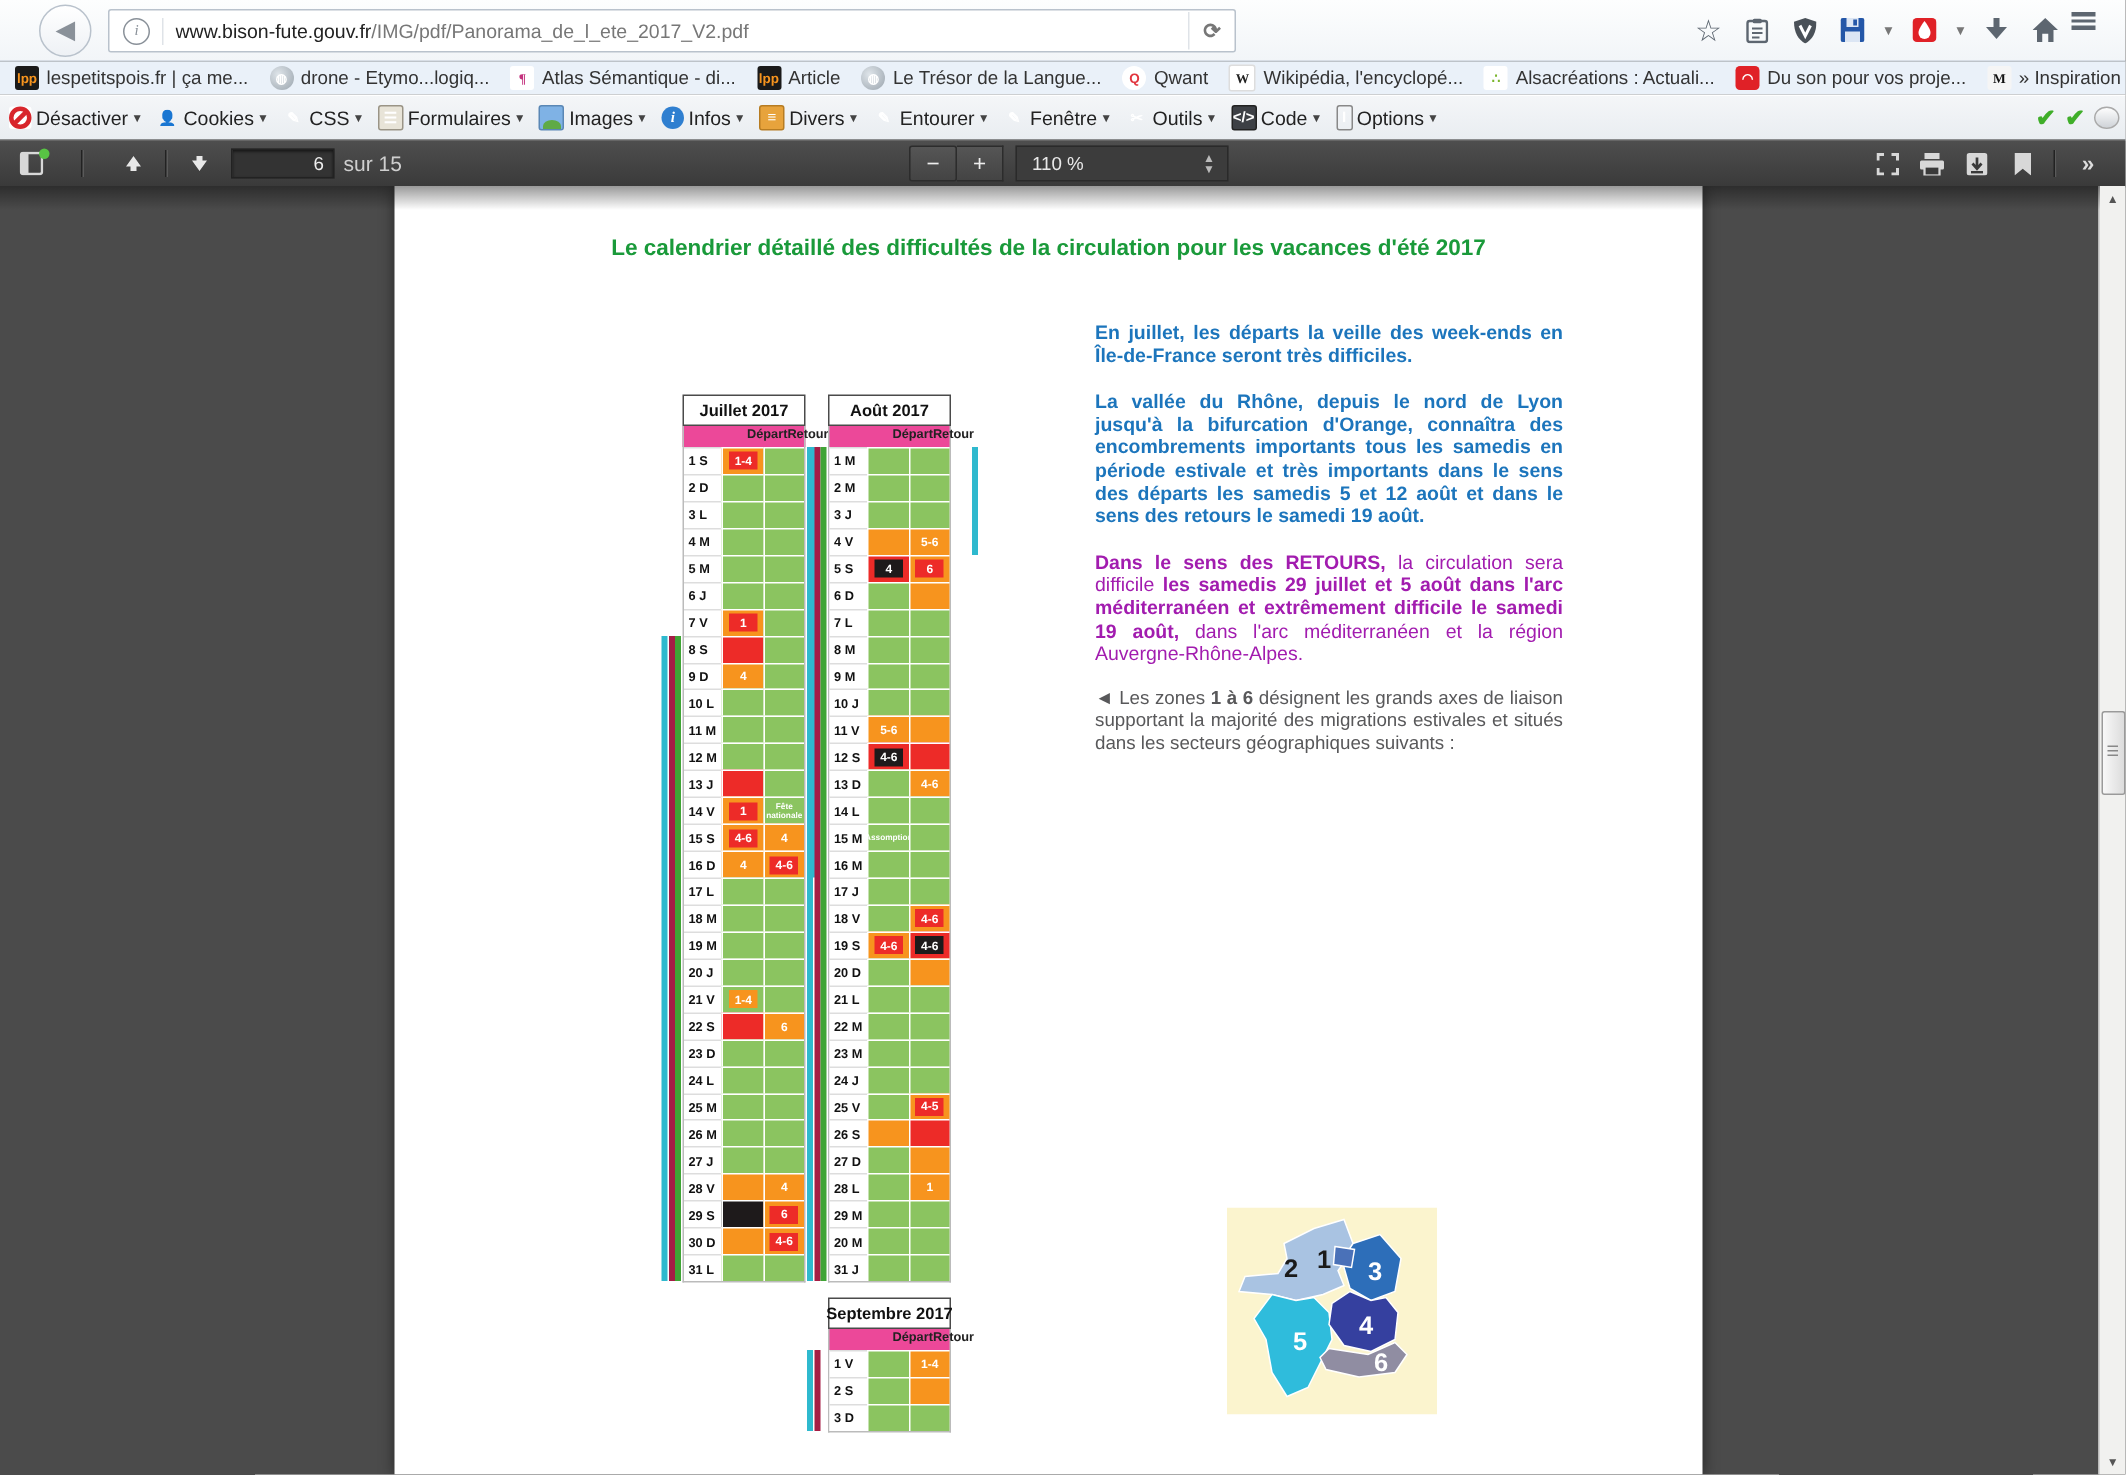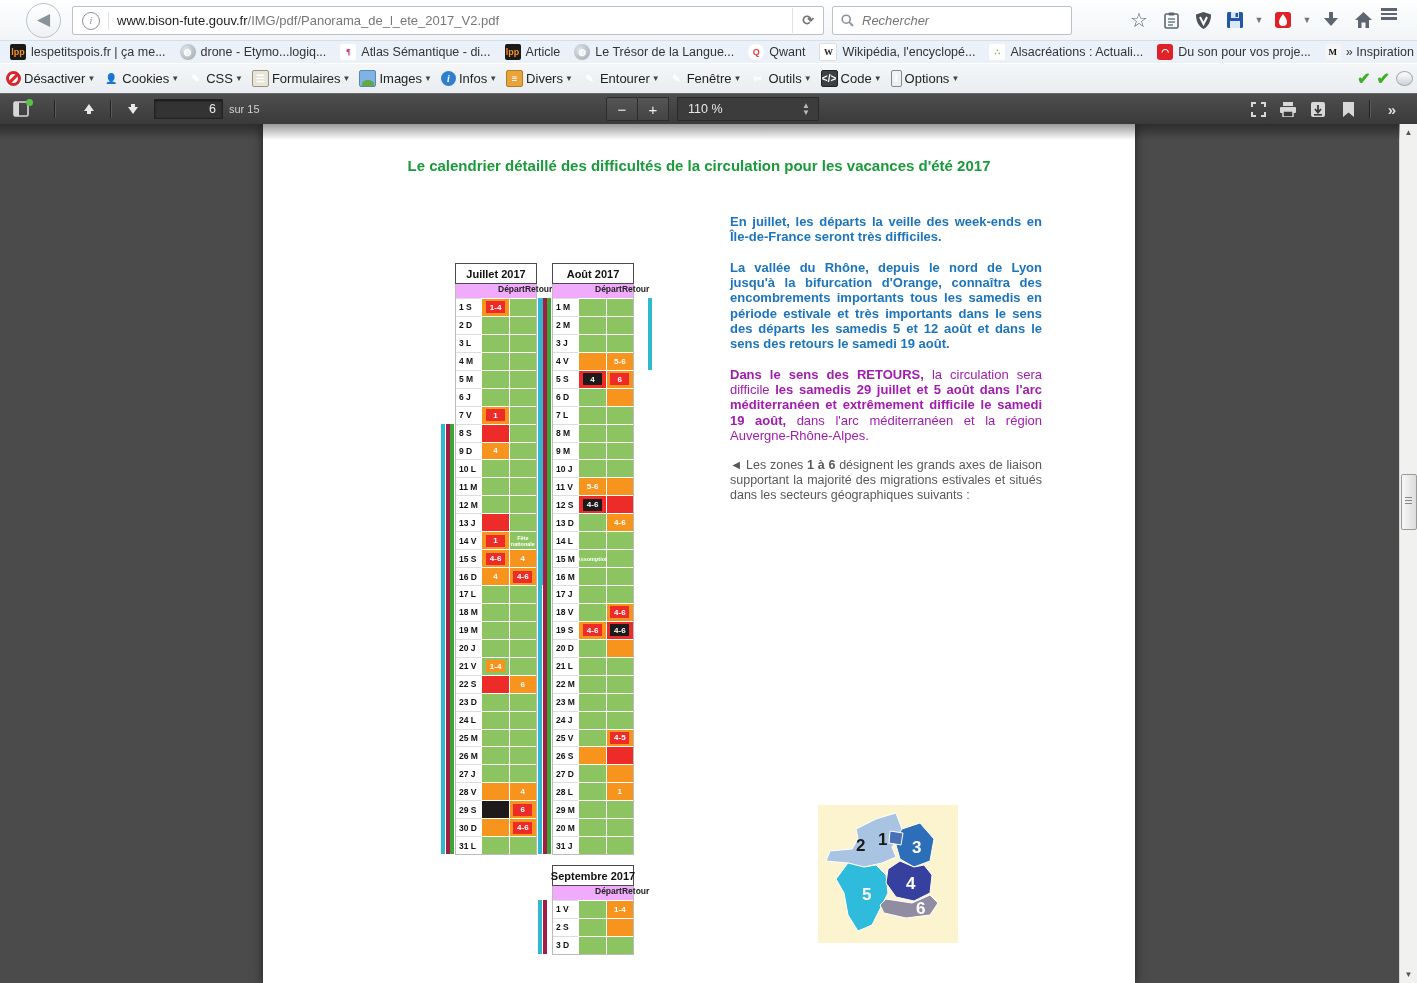--- a/index.html
+++ b/index.html
@@ -59,21 +59,21 @@
   .dev-circle{width:15px;height:13px;border-radius:50%;background:linear-gradient(#fdfdfd,#cfd3d8);border:1px solid #aaa;}
   
   .pdfbar{position:absolute;left:0;top:93px;width:1417px;height:30px;background:linear-gradient(#4e4e4e,#3a3a3a);border-top:1px solid #666;border-bottom:1px solid #1a1a1a;display:flex;align-items:center;color:#d8d8d8;}
   .pbtn{width:30px;height:24px;display:flex;align-items:center;justify-content:center;position:relative;}
   .pbtn svg{display:block;}
   .sidebar-toggle{margin-left:6px;}
   .green-dot{position:absolute;right:3px;top:2px;width:7px;height:7px;border-radius:50%;background:#58c444;}
   .pdiv{width:1px;height:18px;background:#222;border-right:1px solid #5a5a5a;margin:0 6px;}
   .arrowbtn{font-size:13px;color:#eee;}
   .pageinput{width:55px;height:18px;background:#333;border:1px solid #222;box-shadow:inset 0 1px 2px rgba(0,0,0,.6);color:#eee;text-align:right;padding:0 6px;font-size:12.5px;line-height:18px;margin:0 6px;}
-  .sur{font-size:11px;color:#cfcfcf;}
+  .sur{font-size:14px;color:#cfcfcf;}
   .zoomgrp{position:absolute;left:606px;display:flex;align-items:center;}
   .zbtn{width:30px;height:22px;border:1px solid #2c2c2c;background:linear-gradient(#555,#444);display:flex;align-items:center;justify-content:center;font-size:15px;color:#eee;}
   .zbtn.minus{border-radius:2px;}
   .zbtn.plus{border-left:none;}
   .zoomsel{width:130px;height:22px;background:#3c3c3c;border:1px solid #2a2a2a;margin-left:8px;display:flex;align-items:center;font-size:12.5px;color:#e8e8e8;padding-left:10px;position:relative;}
   .zoomsel .updown{position:absolute;right:8px;font-size:8px;line-height:7px;color:#bbb;text-align:center;}
   .pdf-right{position:absolute;right:10px;display:flex;align-items:center;}
   .chev{font-size:15px;font-weight:bold;color:#ddd;}
   
   .content{position:absolute;left:0;top:124px;width:1400px;height:859px;background:#4b4b4b;overflow:hidden;}
@@ -83,21 +83,21 @@
   
   .scrollbar{position:absolute;right:0;top:124px;width:17px;height:859px;background:#f1f1ef;border-left:1px solid #d5d5d5;}
   .sb-up,.sb-down{position:absolute;left:0;width:17px;height:17px;color:#555;font-size:8px;text-align:center;line-height:17px;}
   .sb-up{top:0;}
   .sb-down{bottom:0;}
   .sb-thumb{position:absolute;left:1px;top:350px;width:14px;height:54px;background:linear-gradient(90deg,#f8f8f8,#dcdcdc);border:1px solid #9a9a9a;border-radius:2px;}
   .sb-thumb:after{content:"";position:absolute;left:3px;top:22px;width:7px;height:1px;background:#888;box-shadow:0 3px 0 #888,0 6px 0 #888;}
   
   .cal{position:absolute;width:82px;}
   .cal-head{height:19px;background:#fff;border:1px solid #4a4a4a;font-size:11px;font-weight:bold;color:#111;display:flex;align-items:center;justify-content:center;white-space:nowrap;}
-  .cal-sub{height:14px;display:flex;font-size:8.5px;font-weight:bold;color:#222;background:#f0abfc;border-left:1px solid #bbb;border-right:1px solid #bbb;padding-left:42px;}
+  .cal-sub{height:14px;display:flex;font-size:8.5px;font-weight:bold;color:#222;background:#ec4899;border-left:1px solid #bbb;border-right:1px solid #bbb;padding-left:42px;}
   .cal-sub .lbl{width:26px;}
   .cal-sub .c{width:28px;text-align:center;}
   .cal-rows{position:relative;border:1px solid #bbb;border-top:none;}
   .cal-row{display:flex;height:17.94px;box-sizing:border-box;}
   .cal-label{width:26px;background:#fff;font-size:8.5px;font-weight:bold;color:#111;display:flex;align-items:center;padding-left:3px;box-sizing:border-box;border-top:1px solid #ddd;}
   .cal-cell{width:28px;position:relative;display:flex;align-items:center;justify-content:center;border-top:1px solid #fff;border-left:1px solid #fff;box-sizing:border-box;}
   .badge{min-width:17px;height:12px;display:flex;align-items:center;justify-content:center;font-size:8px;font-weight:bold;color:#fff;padding:0 1px;}
   .note{position:absolute;inset:0;color:#fff;font-size:5.5px;font-weight:bold;display:flex;align-items:center;justify-content:center;text-align:center;line-height:1.1;}
   .vbar{position:absolute;width:4px;}
   
@@ -112,27 +112,20 @@
 </head>
 <body>
 
 <div class="navbar">
   <div class="back-btn">◀</div>
   <div class="urlbar">
     <span class="info-ic">i</span>
     <span class="url-sep"></span>
     <span class="url-text"><span>www.bison-fute.gouv.fr</span><span class="path">/IMG/pdf/Panorama_de_l_ete_2017_V2.pdf</span></span>
     <span class="reload">⟳</span>
-  </div>
-  <div class="searchbox">
-    <svg width="13" height="13" viewBox="0 0 13 13">
-        <circle cx="5.2" cy="5.2" r="4" fill="none" stroke="#8a9199" stroke-width="1.6"></circle>
-        <line x1="8.2" y1="8.2" x2="12" y2="12" stroke="#8a9199" stroke-width="1.8"></line>
-      </svg>
-    <input placeholder="Rechercher" style="">
   </div>
   <div class="nav-icons">
     <div class="nav-ic star">☆</div>
     <div class="nav-ic">
       <svg width="15" height="17" viewBox="0 0 15 17">
           <rect x="1" y="2" width="13" height="14" rx="1.5" fill="none" stroke="#5d6670" stroke-width="1.6"></rect>
           <rect x="4.5" y="0.5" width="6" height="3" rx="1" fill="#5d6670"></rect>
           <line x1="4" y1="7" x2="11" y2="7" stroke="#5d6670" stroke-width="1.3"></line>
           <line x1="4" y1="10" x2="11" y2="10" stroke="#5d6670" stroke-width="1.3"></line>
           <line x1="4" y1="13" x2="9" y2="13" stroke="#5d6670" stroke-width="1.3"></line>

